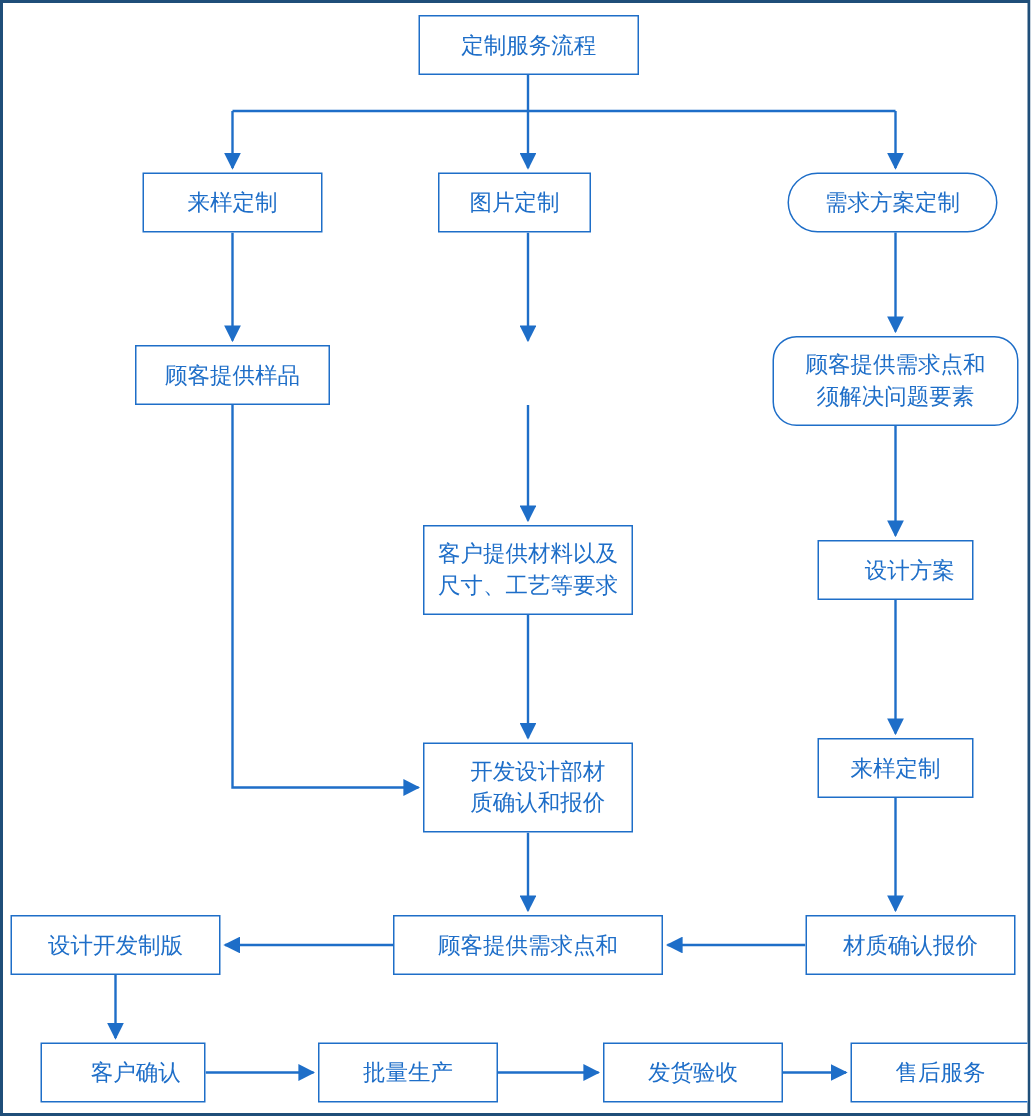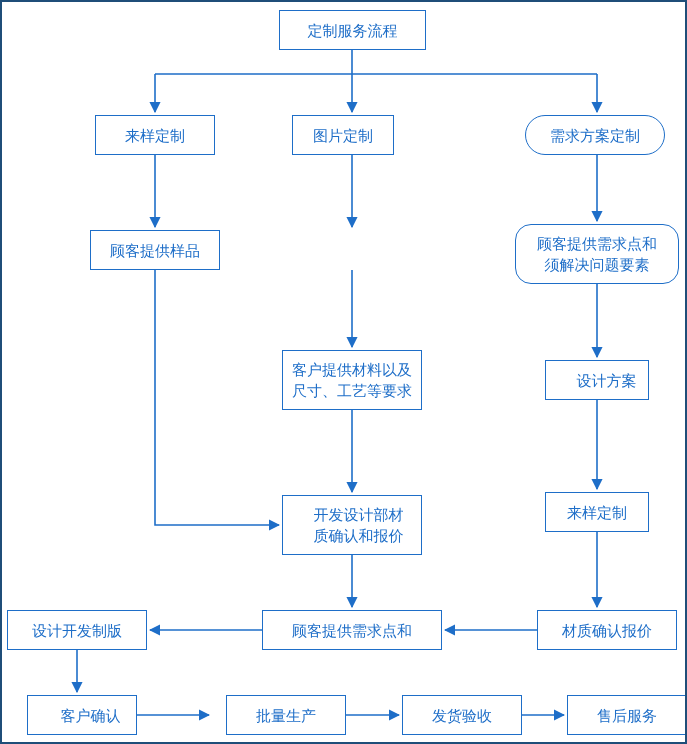--- a/index.html
+++ b/index.html
@@ -39,21 +39,21 @@
   #n-customer-picture{left:285px;top:228px;width:130px;height:40px;}
   #n-customer-req{left:513px;top:222px;width:164px;height:60px;border-radius:16px;}
   #n-material-req{left:280px;top:348px;width:140px;height:60px;}
   #n-design-plan{left:543px;top:358px;width:104px;height:40px;padding-left:23px;}
   #n-dev-confirm{left:280px;top:493px;width:140px;height:60px;padding-left:17px;}
   #n-customer-confirm-r{left:543px;top:490px;width:104px;height:40px;}
   #n-sign-contract{left:260px;top:608px;width:180px;height:40px;}
   #n-material-quote{left:535px;top:608px;width:140px;height:40px;}
   #n-design-dev{left:5px;top:608px;width:140px;height:40px;}
   #n-customer-confirm-b{left:25px;top:693px;width:110px;height:40px;padding-left:21px;}
-  #n-batch{left:210px;top:693px;width:120px;height:40px;margin-left:14px;}
+  #n-batch{left:210px;top:693px;width:120px;height:40px;}
   #n-ship{left:400px;top:693px;width:120px;height:40px;}
   #n-after{left:565px;top:693px;width:120px;height:40px;}
 </style>
 </head>
 <body>
 
 <div id="canvas">
 
   <svg class="wires" width="687" height="744" viewBox="0 0 687 744">
     <defs>

